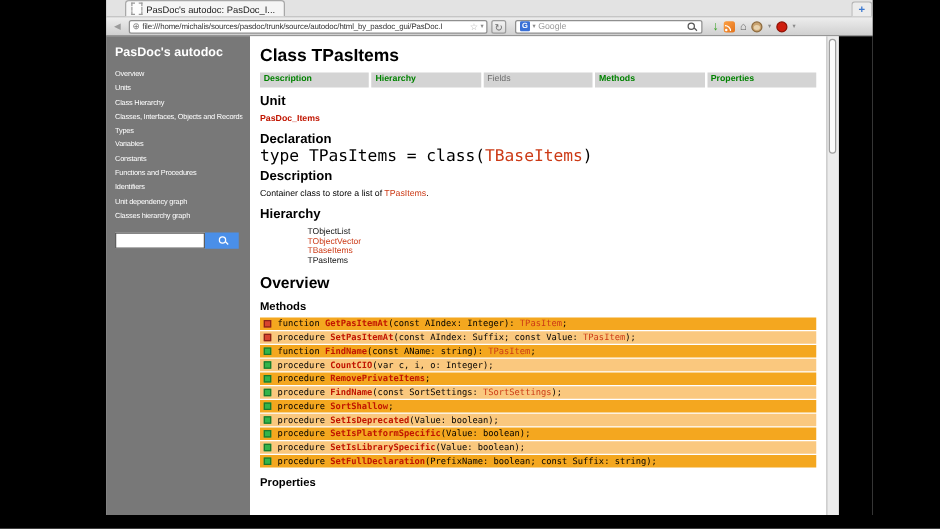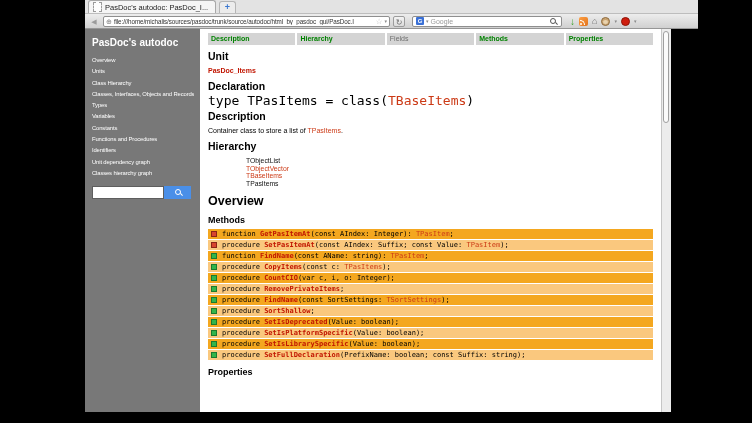--- a/index.html
+++ b/index.html
@@ -2,21 +2,21 @@
 <html><head>
 <meta charset="utf-8">
 <style>
   html,body{margin:0;padding:0;}
   body{width:752px;height:423px;background:#000;overflow:hidden;position:relative;
        font-family:"Liberation Sans",sans-serif;-webkit-font-smoothing:antialiased;}
   .window{position:absolute;left:85px;top:0;width:613px;height:412px;background:#d6d6d6;}
 
   
   .tabbar{height:14px;background:#e3e3e3;border-bottom:1px solid #bdbdbd;display:flex;align-items:flex-end;
-          padding-left:3px;box-sizing:border-box;}
+          padding-left:15px;box-sizing:border-box;justify-content:space-between;}
   .tab{height:13px;width:128px;background:#f5f5f5;border:1px solid #a8a8a8;border-bottom:none;
        border-radius:3px 3px 0 0;display:flex;align-items:center;padding:0 4px;box-sizing:border-box;}
   .doc-icon{width:7px;height:8px;border:1px dashed #9a9a9a;background:#fdfdfd;margin-right:3px;flex:none;}
   .tab-title{font-size:7.5px;color:#222;white-space:nowrap;overflow:hidden;}
   .newtab{height:12px;width:17px;background:#ececec;border:1px solid #b5b5b5;border-bottom:none;
           border-radius:3px 3px 0 0;margin-left:3px;color:#3b78d0;font-weight:bold;font-size:9px;
           text-align:center;line-height:11px;box-sizing:border-box;}
 
   
   .toolbar{height:15px;background:linear-gradient(#ededed,#d0d0d0);border-bottom:1px solid #969696;
@@ -163,20 +163,21 @@
       </div>
       <div class="side-search">
         <input value="" style="">
         <div class="search-btn">
           <span class="lens-w"></span>
         </div>
       </div>
     </div>
 
     <div class="content">
+      <div class="page-title">Class TPasItems</div>
 
       <div class="navtable">
         <div class="navcell">
             <span class="green-link">Description</span>
           </div>
           <div class="navcell">
             <span class="green-link">Hierarchy</span>
           </div>
           <div class="navcell">
             <span class="muted">Fields</span>
@@ -217,24 +218,20 @@
           <div class="mrow">
             <span class="vis-icon red"></span>
             <span><span class="seg-p">procedure </span><span class="seg-n">SetPasItemAt</span><span class="seg-p">(const AIndex: Suffix; const Value: </span><span class="seg-t">TPasItem</span><span class="seg-p">);</span></span>
           </div>
           <div class="mrow">
             <span class="vis-icon green"></span>
             <span><span class="seg-p">function </span><span class="seg-n">FindName</span><span class="seg-p">(const AName: string): </span><span class="seg-t">TPasItem</span><span class="seg-p">;</span></span>
           </div>
           <div class="mrow">
             <span class="vis-icon green"></span>
-            <span><span class="seg-p">procedure </span><span class="seg-n">CopyItems</span><span class="seg-p">(const c: </span><span class="seg-t">TPasItems</span><span class="seg-p">);</span></span>
-          </div>
-          <div class="mrow">
-            <span class="vis-icon green"></span>
             <span><span class="seg-p">procedure </span><span class="seg-n">CountCIO</span><span class="seg-p">(var c, i, o: Integer);</span></span>
           </div>
           <div class="mrow">
             <span class="vis-icon green"></span>
             <span><span class="seg-p">procedure </span><span class="seg-n">RemovePrivateItems</span><span class="seg-p">;</span></span>
           </div>
           <div class="mrow">
             <span class="vis-icon green"></span>
             <span><span class="seg-p">procedure </span><span class="seg-n">FindName</span><span class="seg-p">(const SortSettings: </span><span class="seg-t">TSortSettings</span><span class="seg-p">);</span></span>
           </div>

